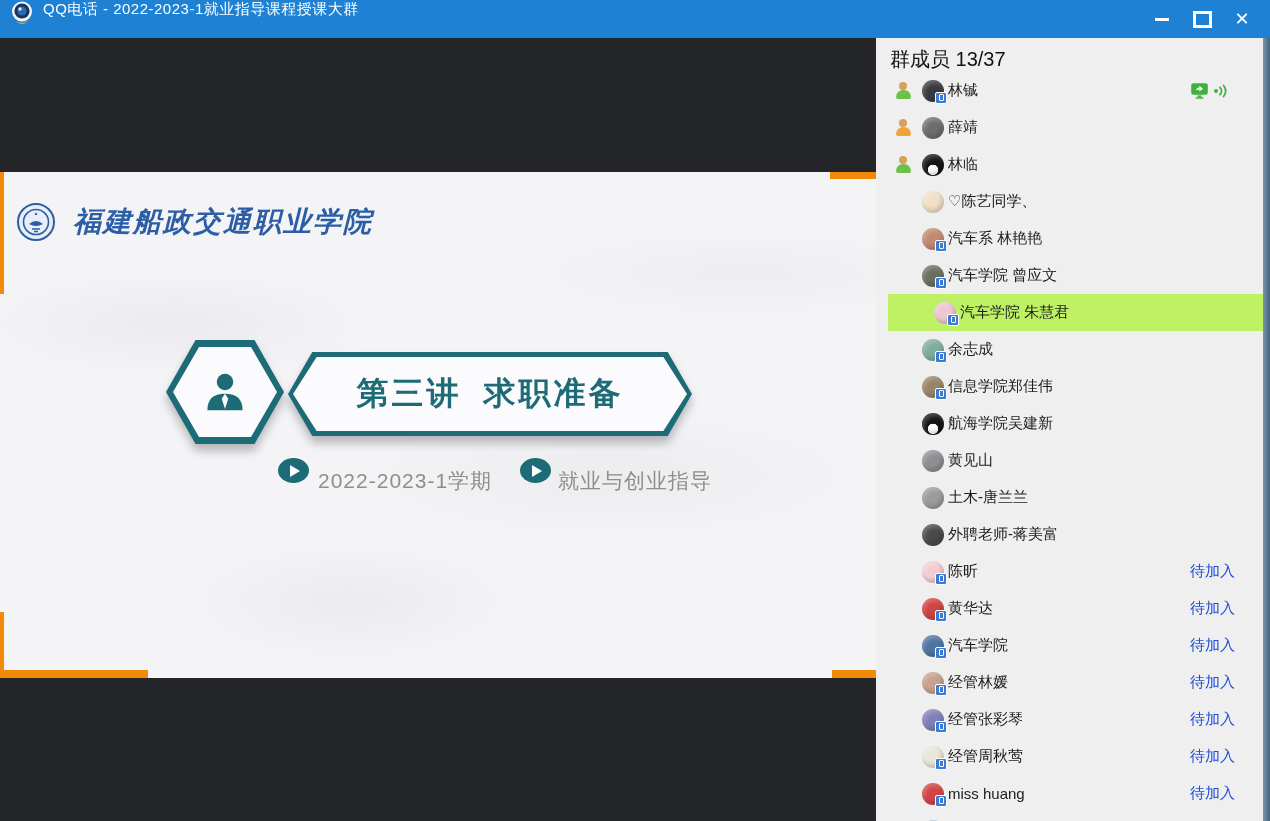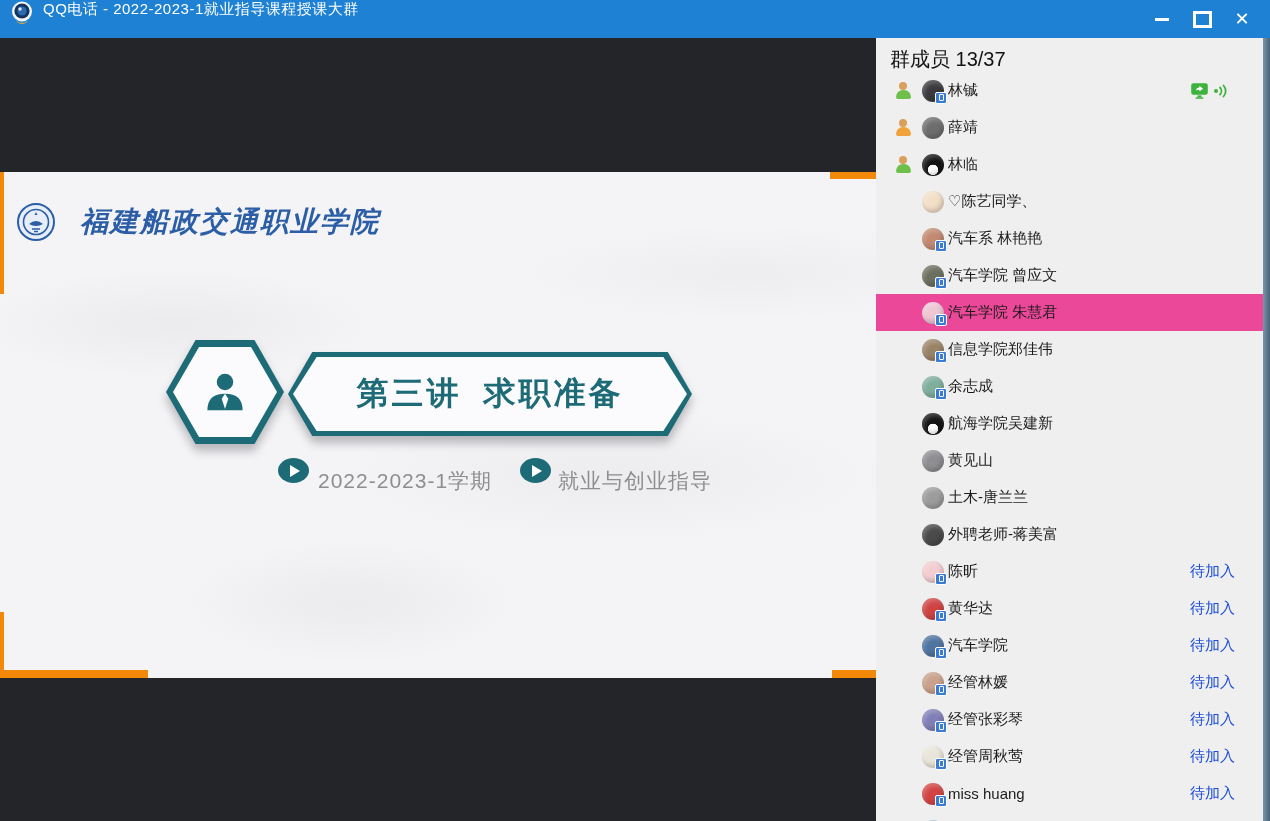--- a/index.html
+++ b/index.html
@@ -29,21 +29,21 @@
   .corner{position:absolute;background:#f38908;}
   .c-tl-v{left:0;top:0;width:4px;height:122px;}
   .c-tr-h{left:830px;top:0;width:46px;height:7px;}
   .c-bl-v{left:0;bottom:0;width:4px;height:66px;}
   .c-bl-h{left:0;bottom:0;width:148px;height:8px;}
   .c-br-h{left:832px;bottom:0;width:44px;height:8px;}
 
   .slide-header{position:absolute;left:16px;top:30px;display:flex;align-items:center;}
   .school-logo{width:40px;height:40px;flex:0 0 auto;}
   .school-name{font-family:Liberation Sans, sans-serif;font-style:italic;font-weight:bold;
-     color:#2b5ea6;font-size:28px;letter-spacing:2px;margin-left:24px;white-space:nowrap;}
+     color:#2b5ea6;font-size:28px;letter-spacing:2px;margin-left:17px;white-space:nowrap;}
 
   .hex-wrap{position:absolute;left:166px;top:168px;width:118px;height:104px;filter:drop-shadow(0 7px 5px rgba(70,70,80,.35));}
   .hex-outer{position:absolute;inset:0;background:#1d6b76;clip-path:polygon(25% 0,75% 0,100% 50%,75% 100%,25% 100%,0 50%);}
   .hex-inner{position:absolute;inset:7px;background:#fbfafc;clip-path:polygon(25% 0,75% 0,100% 50%,75% 100%,25% 100%,0 50%);
      display:flex;align-items:center;justify-content:center;}
   .banner-wrap{position:absolute;left:288px;top:180px;width:404px;height:84px;filter:drop-shadow(0 7px 5px rgba(70,70,80,.35));font-family:Liberation Serif, serif;}
   .banner-outer{position:absolute;inset:0;background:#1d6b76;clip-path:polygon(6% 0,94% 0,100% 50%,94% 100%,6% 100%,0 50%);}
   .banner-inner{position:absolute;inset:5px;background:#fbfafc;clip-path:polygon(6% 0,94% 0,100% 50%,94% 100%,6% 100%,0 50%);
      display:flex;align-items:center;justify-content:center;}
   .banner-title{color:#1d6b76;font-size:32px;font-weight:bold;letter-spacing:3px;white-space:pre;}
@@ -54,21 +54,21 @@
   .play-1{left:278px;} .play-2{left:520px;}
   .play-label{position:absolute;top:10px;height:25px;display:flex;align-items:center;color:#8e8e8e;font-size:21px;letter-spacing:1px;white-space:nowrap;}
   .lbl-1{left:318px;} .lbl-2{left:558px;}
 
   
   .sidebar{position:absolute;left:876px;top:38px;width:394px;height:783px;background:#efeff0;overflow:hidden;}
   .sidebar-border{position:absolute;right:0;top:0;width:7px;height:783px;background:linear-gradient(90deg,#7b94a6,#47647e);}
   .sidebar-header{position:absolute;left:14px;top:8px;font-size:20px;color:#121212;}
   .member-list{position:absolute;left:0;top:34px;width:387px;}
   .member-row{height:37px;display:flex;align-items:center;position:relative;cursor:default;}
-  .member-row.highlighted{background:#ec4899;}
+  .member-row.highlighted{background:#bef264;margin-left:12px;}
   .presence{width:17px;height:17px;position:relative;margin-left:19px;flex:0 0 auto;}
   .presence::before{content:"";position:absolute;left:4px;top:0;width:8px;height:8px;border-radius:50%;background:#d9a05b;}
   .presence::after{content:"";position:absolute;left:1px;bottom:0;width:15px;height:9px;border-radius:7px 7px 2px 2px;}
   .presence.green::after{background:#6fc04a;}
   .presence.orange::after{background:#f0a23c;}
   .member-row .avatar{position:absolute;left:46px;width:22px;height:22px;border-radius:50%;flex:0 0 auto;
      box-shadow:inset -2px -3px 4px rgba(0,0,0,.18), inset 2px 3px 4px rgba(255,255,255,.25);}
   .avatar.penguin{background:radial-gradient(ellipse 9px 9px at 50% 72%, #fff 55%, #141414 60%) !important;}
   .mobile-badge{position:absolute;right:-3px;bottom:-2px;width:10px;height:10px;background:#3a7bd5;border:1px solid #fff;border-radius:2px;}
   .mobile-badge::after{content:"";position:absolute;left:2.5px;top:1.5px;width:3px;height:5px;border:1px solid #fff;border-radius:1px;}
@@ -248,36 +248,36 @@
     </span>
     <span class="member-name">汽车学院 朱慧君</span>
     <span class="row-icons">
       
       
     </span>
 
   </div>
         <div class="member-row">
     <span class="presence" style="visibility: hidden;"></span>
+    <span class="avatar" style="background: rgb(127, 174, 157);">
+      <span class="mobile-badge"></span>
+    </span>
+    <span class="member-name">余志成</span>
+    <span class="row-icons">
+      
+      
+    </span>
+
+  </div>
+        <div class="member-row">
+    <span class="presence" style="visibility: hidden;"></span>
     <span class="avatar" style="background: rgb(154, 132, 104);">
       <span class="mobile-badge"></span>
     </span>
     <span class="member-name">信息学院郑佳伟</span>
-    <span class="row-icons">
-      
-      
-    </span>
-
-  </div>
-        <div class="member-row">
-    <span class="presence" style="visibility: hidden;"></span>
-    <span class="avatar" style="background: rgb(127, 174, 157);">
-      <span class="mobile-badge"></span>
-    </span>
-    <span class="member-name">余志成</span>
     <span class="row-icons">
       
       
     </span>
 
   </div>
         <div class="member-row">
     <span class="presence" style="visibility: hidden;"></span>
     <span class="avatar penguin" style="background: rgb(20, 20, 20);">
       

